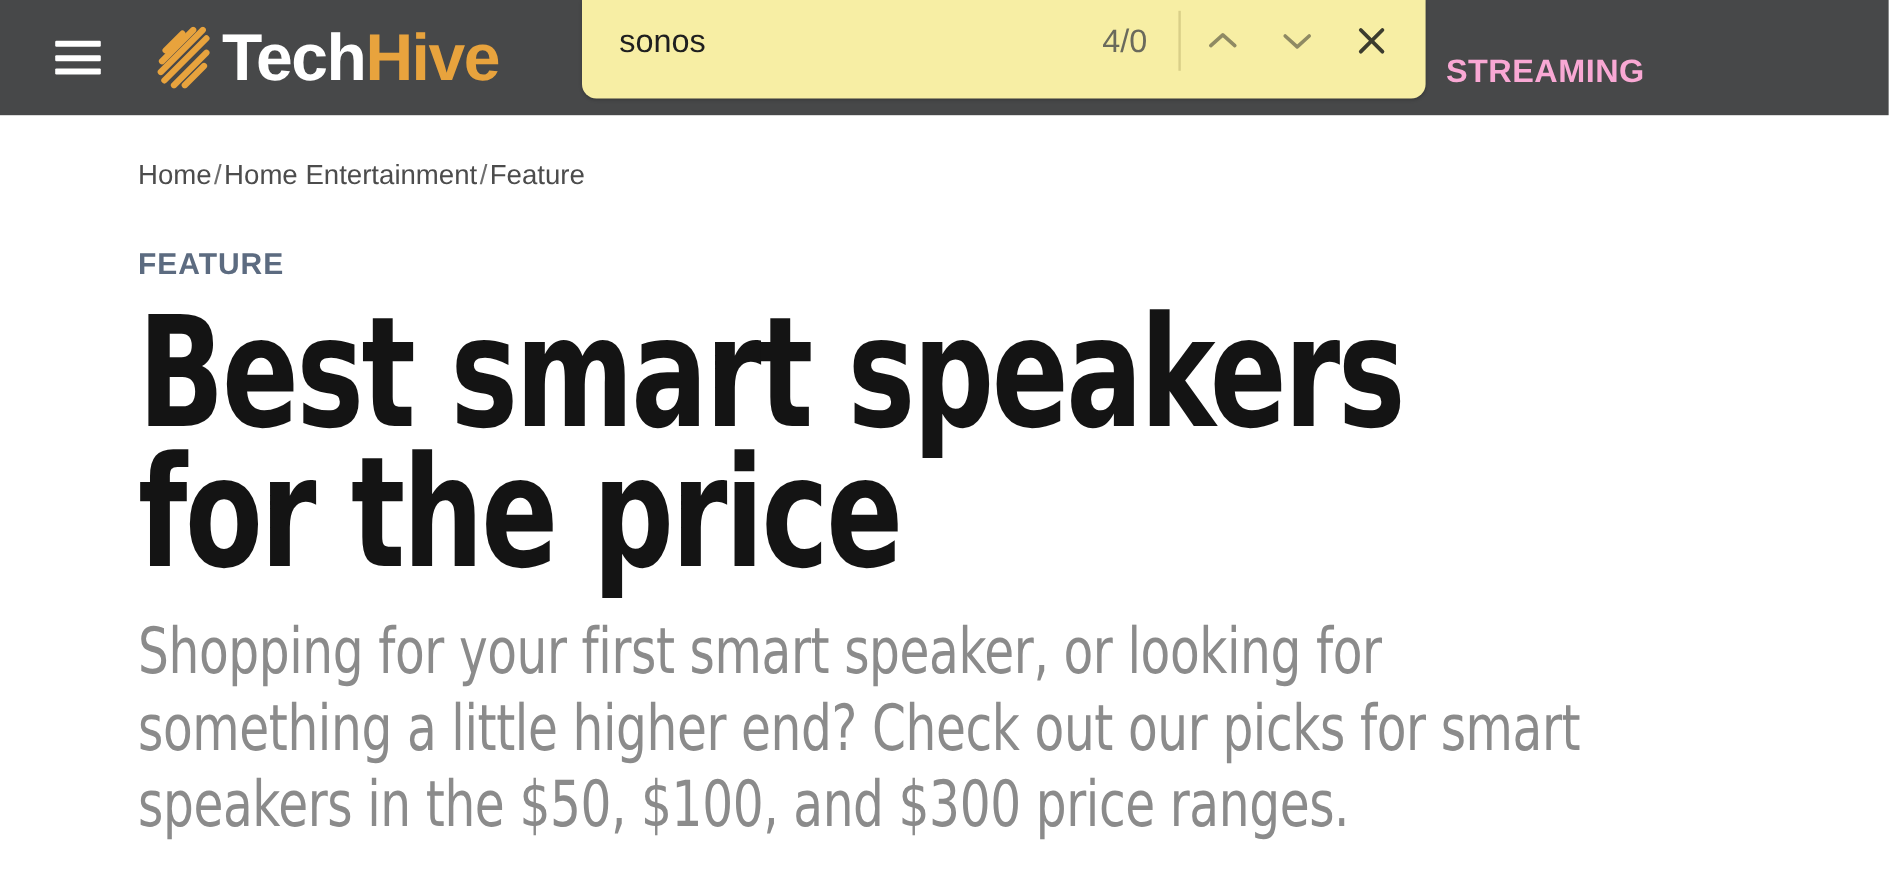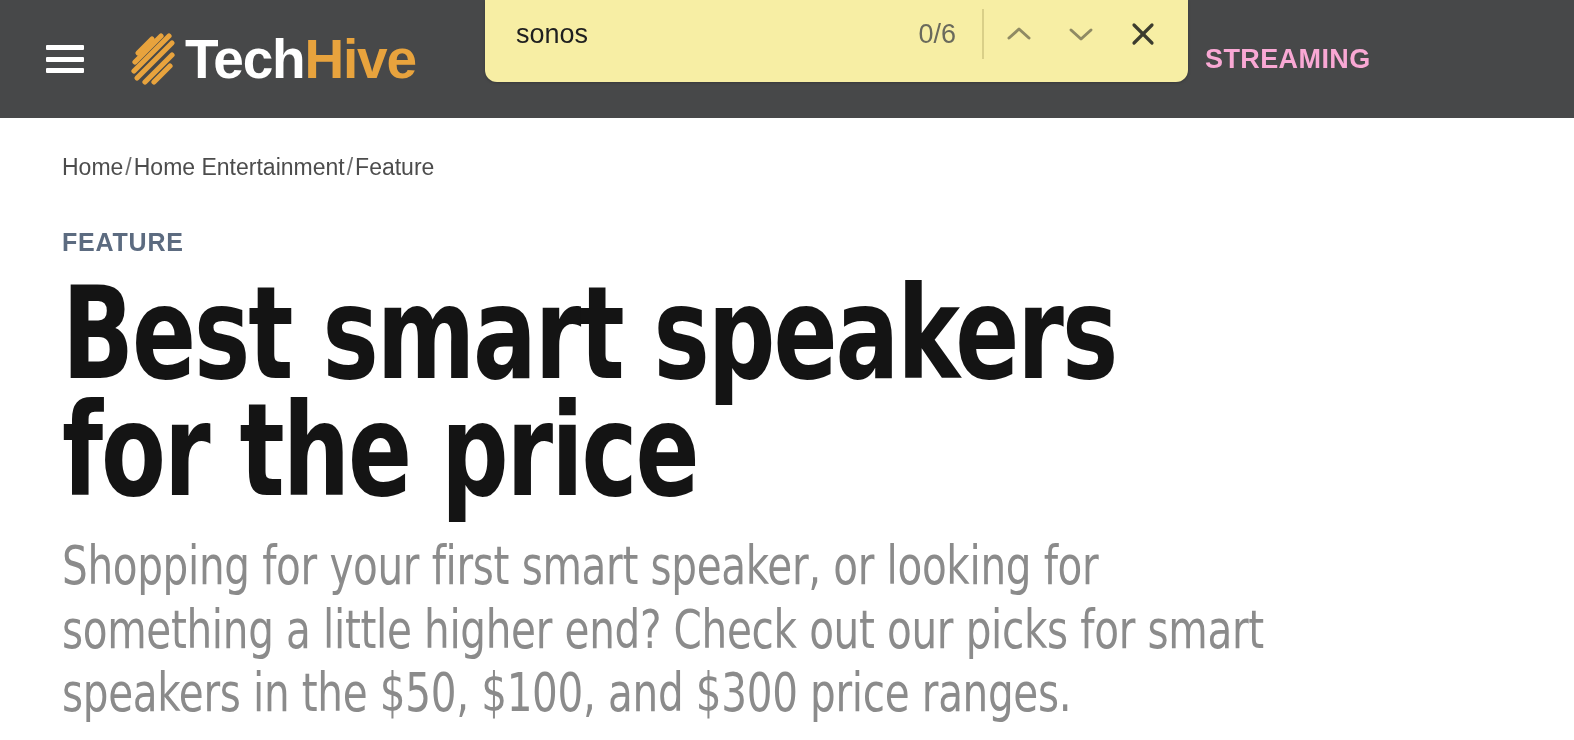--- a/index.html
+++ b/index.html
@@ -14,21 +14,21 @@
     overflow: hidden;
     background: #ffffff;
     font-family: "Liberation Sans", sans-serif;
     -webkit-font-smoothing: antialiased;
   }
 
   
   .site-header {
     position: relative;
     width: 100%;
-    height: 118px;
+    height: 96px;
     background: #474849;
     display: flex;
     align-items: center;
   }
 
   .hamburger {
     width: 40px;
     height: 40px;
     margin-left: 46px;
     display: flex;
@@ -131,21 +131,21 @@
     justify-content: center;
     background: none;
     border: none;
     cursor: pointer;
     margin-top: -14px;
   }
   .find-btn.close { margin-right: 14px; }
 
   
   .article {
-    padding-left: 62px;
+    padding-left: 115px;
     padding-top: 36px;
   }
 
   .breadcrumb {
     font-size: 23px;
     color: #4c4c4c;
     line-height: 1.2;
     white-space: nowrap;
   }
   .breadcrumb .crumb { color: #4c4c4c; text-decoration: none; cursor: pointer; }
@@ -213,21 +213,21 @@
         <line x1="24" y1="49" x2="40" y2="33"></line>
       </g>
     </svg>
     <span class="brand-text"><span class="tech">Tech</span><span class="hive">Hive</span></span>
   </a>
 
   <span class="section-label">STREAMING</span>
 
   <div class="find-bar">
     <input class="find-query" type="text" value="sonos" style="">
-    <span class="find-count">0/6</span>
+    <span class="find-count">4/0</span>
     <span class="find-divider"></span>
     <button class="find-btn">
       <svg width="30" height="20" viewBox="0 0 30 20">
         <polyline points="5,14 15,5 25,14" fill="none" stroke="#8f8a63" stroke-width="3" stroke-linecap="round" stroke-linejoin="round"></polyline>
       </svg>
     </button>
     <button class="find-btn">
       <svg width="30" height="20" viewBox="0 0 30 20">
         <polyline points="5,6 15,15 25,6" fill="none" stroke="#8f8a63" stroke-width="3" stroke-linecap="round" stroke-linejoin="round"></polyline>
       </svg>

